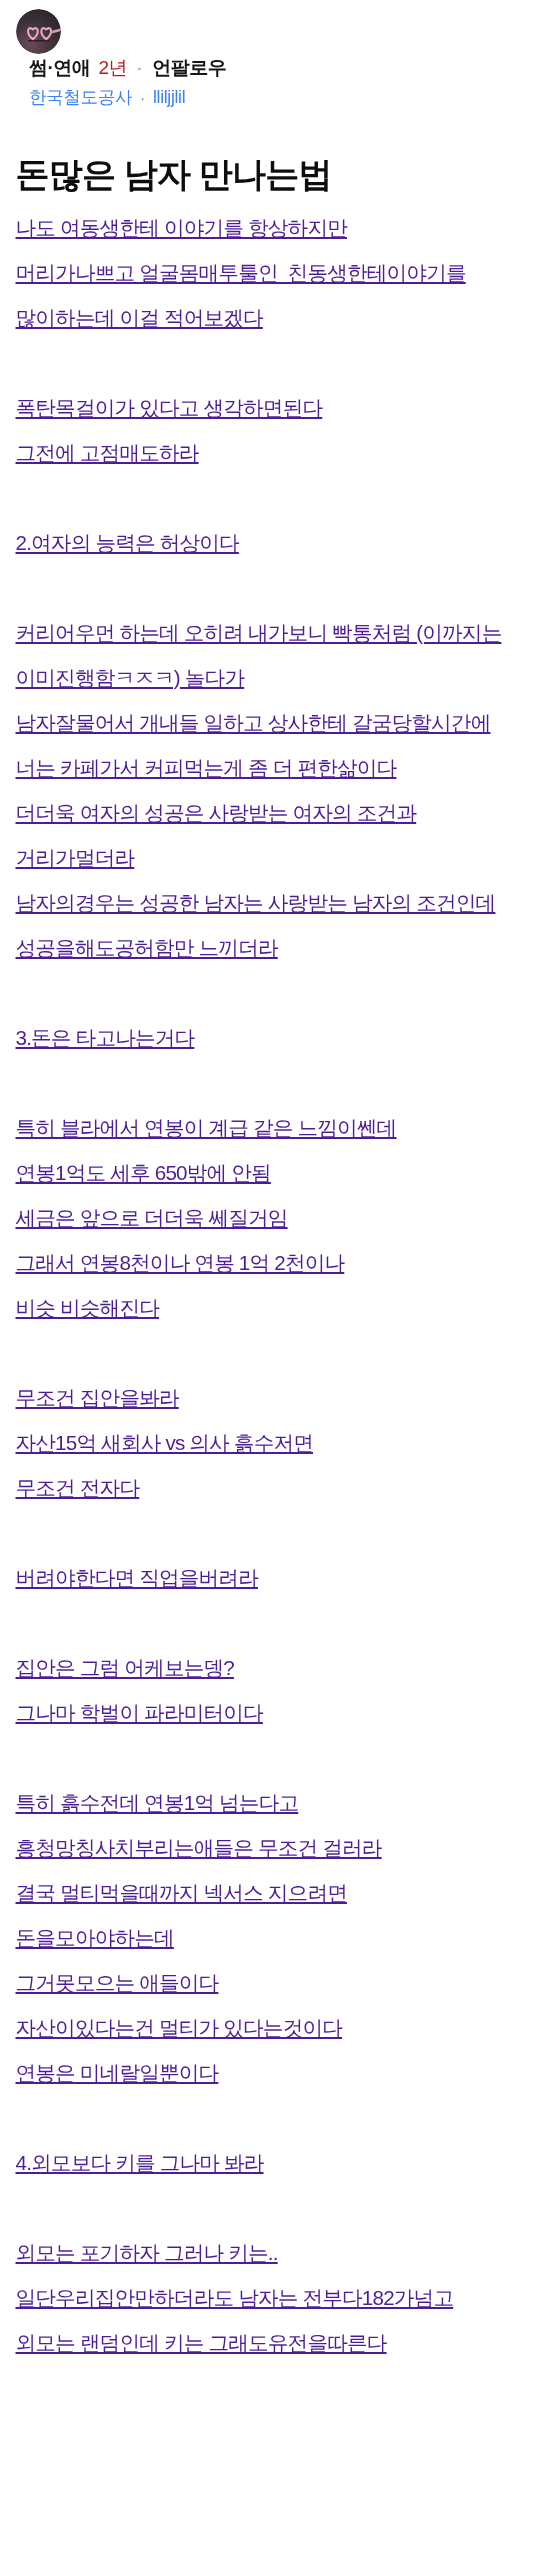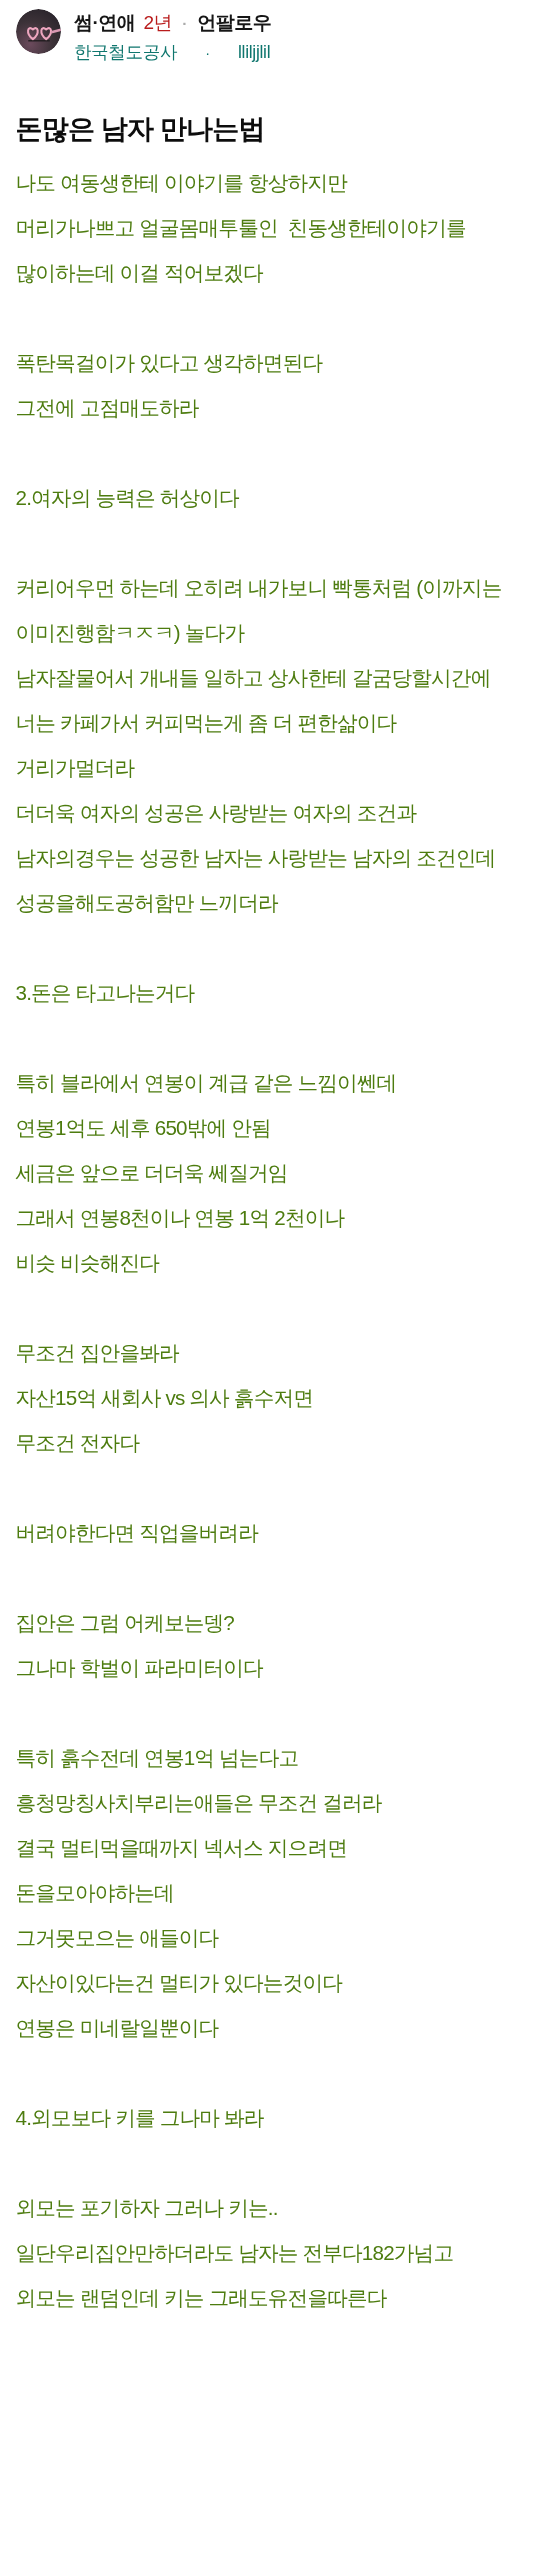--- a/index.html
+++ b/index.html
@@ -12,20 +12,21 @@
     position: relative;
     width: 555px;
     height: 2639px;
     background: #ffffff;
     overflow: hidden;
   }
   .post-header {
     display: flex;
     align-items: flex-start;
     padding: 9.3px 15.5px 0 15.5px;
+    flex-direction: column;
   }
   .avatar {
     width: 45px;
     height: 45px;
     border-radius: 50%;
     overflow: hidden;
     flex: 0 0 auto;
   }
   .header-meta {
     margin-left: 13.4px;
@@ -50,53 +51,53 @@
     font-weight: 700;
     margin: 0 10.3px;
     font-size: 15.5px;
   }
   .meta-row2 {
     display: flex;
     align-items: baseline;
     margin-top: 6.2px;
     font-size: 17.5px;
     line-height: 20.6px;
-    color: #0f766e;
+    color: #3b82f6;
     letter-spacing: -0.3px;
-    gap: 20px;
   }
   .meta-row2 .dot {
     margin: 0 8.2px;
     font-size: 14.4px;
   }
   .post-title {
     margin: 50px 15.5px 0 15.5px;
-    font-size: 27px;
+    font-size: 34px;
     line-height: 33px;
     font-weight: 700;
     color: #0d0d0d;
     letter-spacing: -0.8px;
     white-space: pre-wrap;
   }
   .post-body {
     margin: 13.4px 15.5px 0 15.5px;
   }
   .post-body .para {
     margin: 0 0 45px 0;
   }
   .post-body .para:last-child {
     margin-bottom: 0;
   }
   .post-body p {
     margin: 0;
     font-size: 20.6px;
     line-height: 45px;
-    color: #4d7c0f;
+    color: #4c1d95;
     letter-spacing: -0.8px;
     white-space: pre-wrap;
+    text-decoration: underline;
   }
 </style>
 </head>
 <body>
 
 <div class="page">
 
   <div class="post-header">
     <div class="avatar">
       <svg width="45" height="45" viewBox="0 0 88 88">
@@ -142,22 +143,22 @@
         <p>그전에 고점매도하라</p>
       </div>
       <div class="para">
         <p>2.여자의 능력은 허상이다</p>
       </div>
       <div class="para">
         <p>커리어우먼 하는데 오히려 내가보니 빡통처럼 (이까지는</p>
         <p>이미진행함ㅋㅈㅋ) 놀다가</p>
         <p>남자잘물어서 개내들 일하고 상사한테 갈굼당할시간에</p>
         <p>너는 카페가서 커피먹는게 좀 더 편한삶이다</p>
+        <p>더더욱 여자의 성공은 사랑받는 여자의 조건과</p>
         <p>거리가멀더라</p>
-        <p>더더욱 여자의 성공은 사랑받는 여자의 조건과</p>
         <p>남자의경우는 성공한 남자는 사랑받는 남자의 조건인데</p>
         <p>성공을해도공허함만 느끼더라</p>
       </div>
       <div class="para">
         <p>3.돈은 타고나는거다</p>
       </div>
       <div class="para">
         <p>특히 블라에서 연봉이 계급 같은 느낌이쎈데</p>
         <p>연봉1억도 세후 650밖에 안됨</p>
         <p>세금은 앞으로 더더욱 쎄질거임</p>

